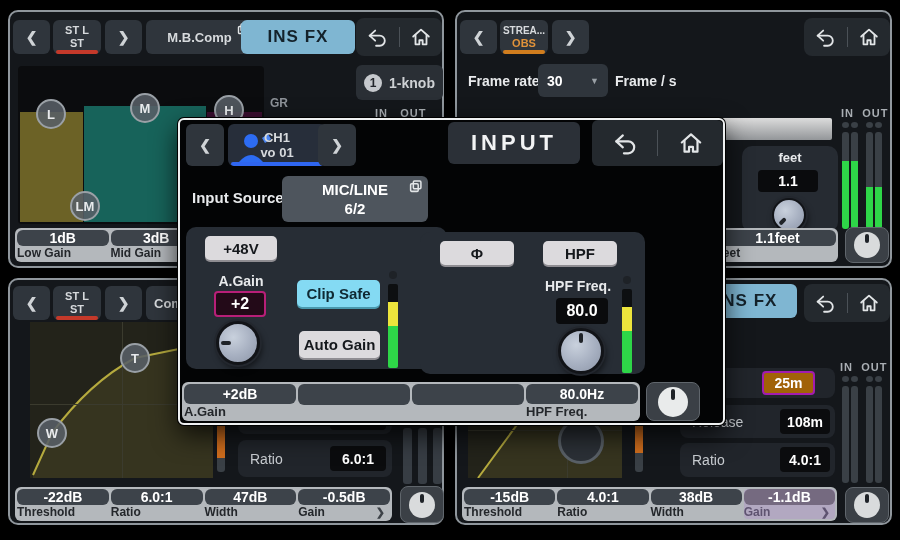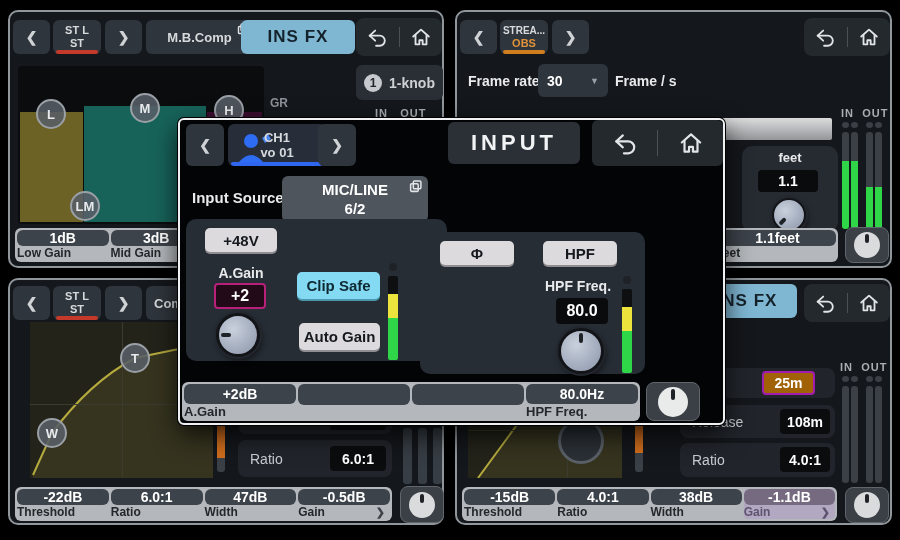--- a/index.html
+++ b/index.html
@@ -520,21 +520,21 @@
     <div class="lbl" style="left:12px;top:69px;font-size:15px;">Input Source</div>
     <div class="hbtn chbtn" style="left:102px;top:56px;width:146px;height:46px;background:#4e555d;font-size:15px;line-height:19px;color:#fff;">
       <span>MIC/LINE</span>
       <span>6/2</span>
       <svg class="copyic icon-svg" style="right:6px;top:4px;stroke-width:1.4;" width="13" height="13" viewBox="0 0 12 12">
         <rect x="1.5" y="3.5" width="7" height="7" rx="1"></rect>
           <rect x="4" y="1" width="7" height="7" rx="1"></rect>
         </svg>
       </div>
 
-    <div class="gbox" style="left:6px;top:99px;width:261px;height:142px;">
+    <div class="gbox" style="left:6px;top:107px;width:261px;height:142px;">
       <div class="gbtn" style="left:19px;top:9px;width:72px;height:24px;">
         <span>+48V</span>
         </div>
       <div class="lbl" style="left:20px;top:46px;width:70px;text-align:center;font-size:14px;">A.Gain</div>
       <div class="magbox" style="left:28px;top:64px;width:52px;height:26px;">
         <span>+2</span>
         </div>
       <div class="knob" style="left:30px;top:94px;width:44px;height:44px;">
         <div class="krot rW">
             <span class="kp"></span>

